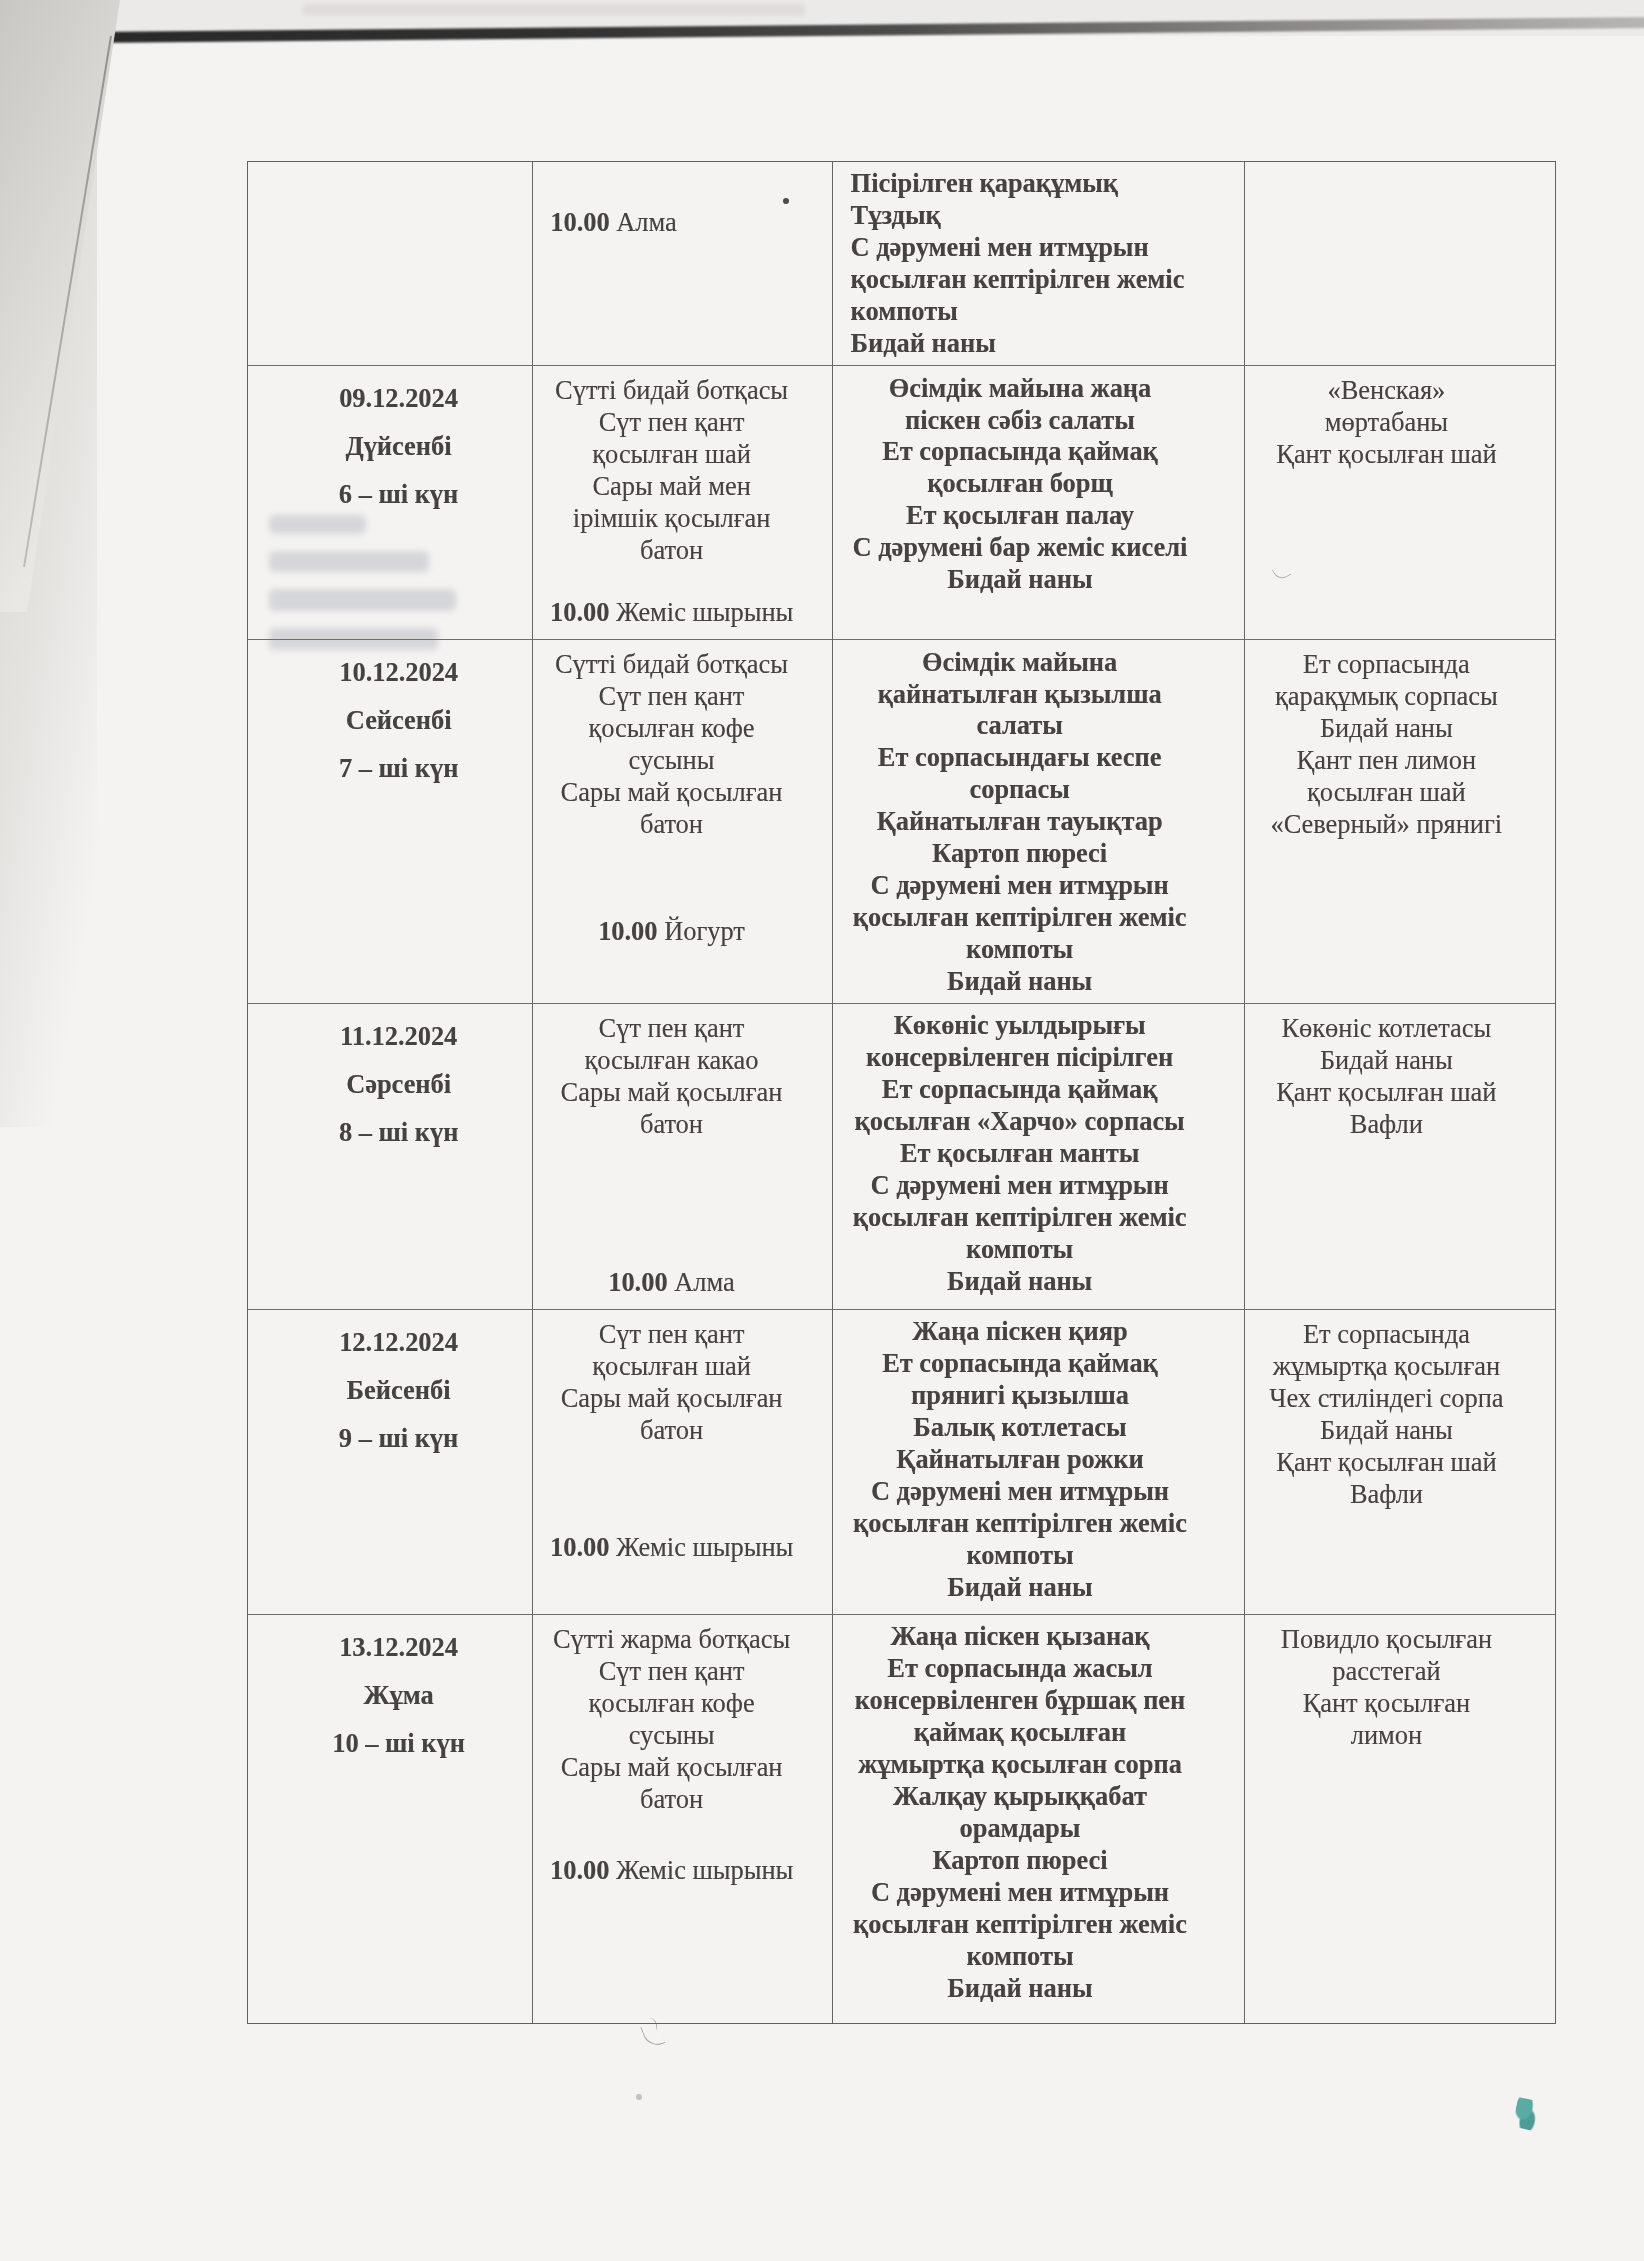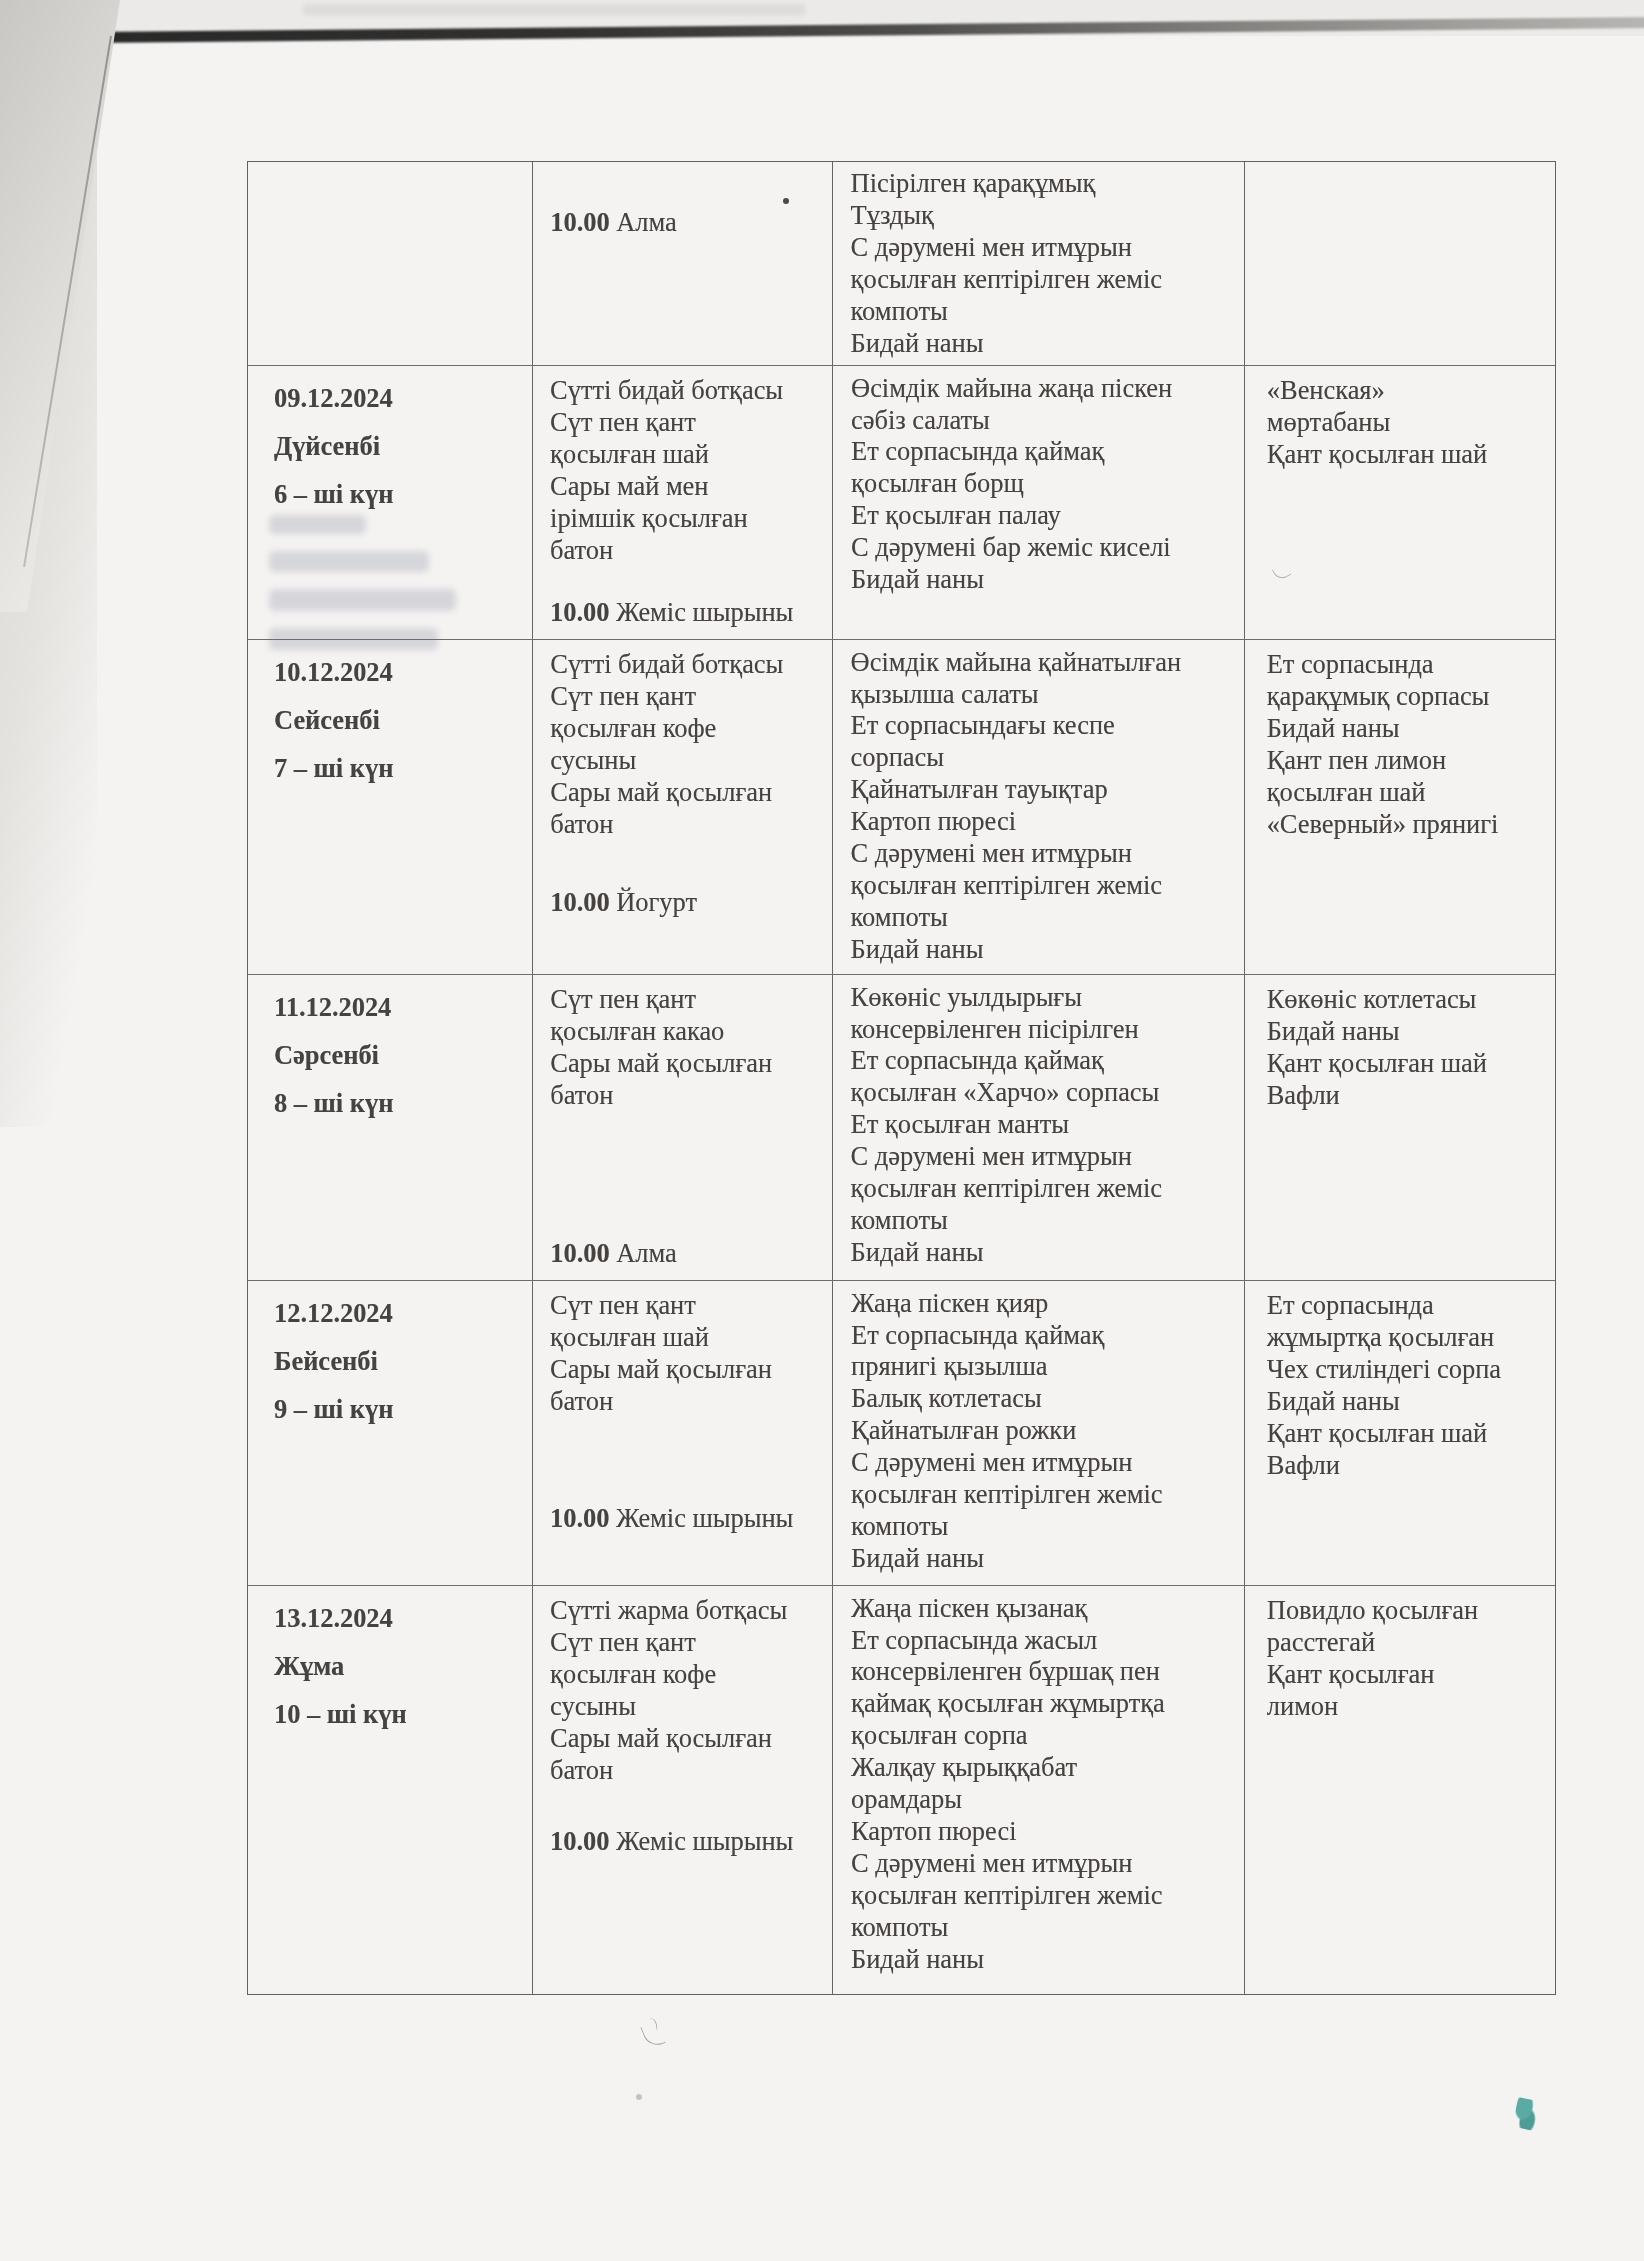--- a/index.html
+++ b/index.html
@@ -62,31 +62,31 @@
       radial-gradient(ellipse at 62% 72%, #328e86 0 34%, rgba(50,142,134,0) 44%);
   }
   
   .menu-table {
     position:absolute; left:247px; top:161px; width:1309px;
     border:1.3px solid #61605e; box-sizing:border-box;
     font-size:26.4px; line-height:1.21;
     text-shadow:0.2px 0.2px 0.5px rgba(69,66,63,.4);
   }
   .t-row { display:flex; }
-  .t-row + .t-row { border-top:1.3px solid #6e6d6b; }
+  .t-row + .t-row { border-top:1.3px solid #6e6d6b;text-align:center; }
   .row-0 { min-height:200px; }
   .row-1 { min-height:273px; }
   .row-2 { min-height:334px; }
   .row-3 { min-height:305px; }
   .row-4 { min-height:304px; }
   .row-5 { min-height:408px; }
   .cell { box-sizing:border-box; }
   .c1 { width:285px; padding:17px 9px 6.4px 26px; font-weight:bold; }
   .c2 { width:300px; border-left:1.3px solid #666563; padding:9px 39px 10.3px 17px; display:flex; flex-direction:column; }
-  .c3 { width:413px; border-left:1.3px solid #666563; padding:6.4px 55px 5.2px 18px; }
+  .c3 { width:413px; border-left:1.3px solid #666563; padding:6.4px 55px 5.2px 18px;font-weight:bold; }
   .c4 { width:312px; border-left:1.3px solid #666563; padding:9px 49px 6.4px 22px; }
   p.item, p.date-line, p.time-line { margin:0; }
   p.date-line { margin-bottom:16px; }
   .spacer { flex:1 1 auto; }
   .time { font-weight:bold; }
   .time-line { white-space:nowrap; }
   .row-0 .time-line { margin-top:36px; }
   .row-1 .time-line { margin-bottom:0; }
   .row-2 .time-line { margin-bottom:45px; }
   .row-3 .time-line { margin-bottom:0; }

